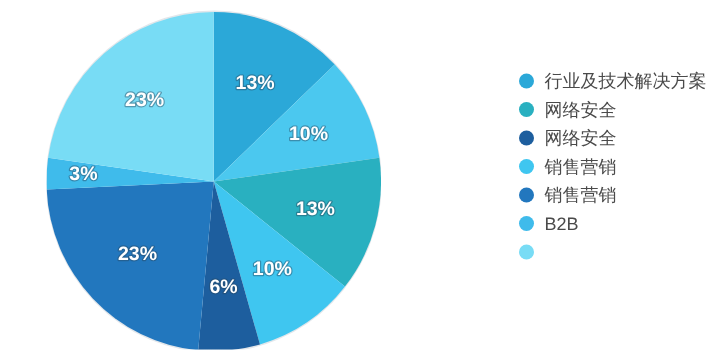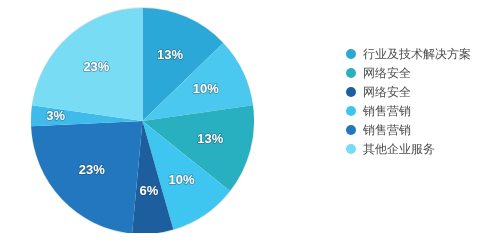--- a/index.html
+++ b/index.html
@@ -125,18 +125,21 @@
       </div>
       <div class="legend-item">
         <span class="legend-dot" style="background: rgb(63, 198, 240);"></span>
         <span class="legend-label">销售营销</span>
       </div>
       <div class="legend-item">
         <span class="legend-dot" style="background: rgb(34, 119, 190);"></span>
         <span class="legend-label">销售营销</span>
       </div>
       <div class="legend-item">
+        <span class="legend-dot" style="background: rgb(63, 187, 235);"></span>
+        <span class="legend-label">B2B</span>
+      </div>
+      <div class="legend-item">
         <span class="legend-dot" style="background: rgb(120, 220, 245);"></span>
-        <span class="legend-label">其他企业服务</span>
       </div>
     </div>
 
 </div>
 
 </body></html>

